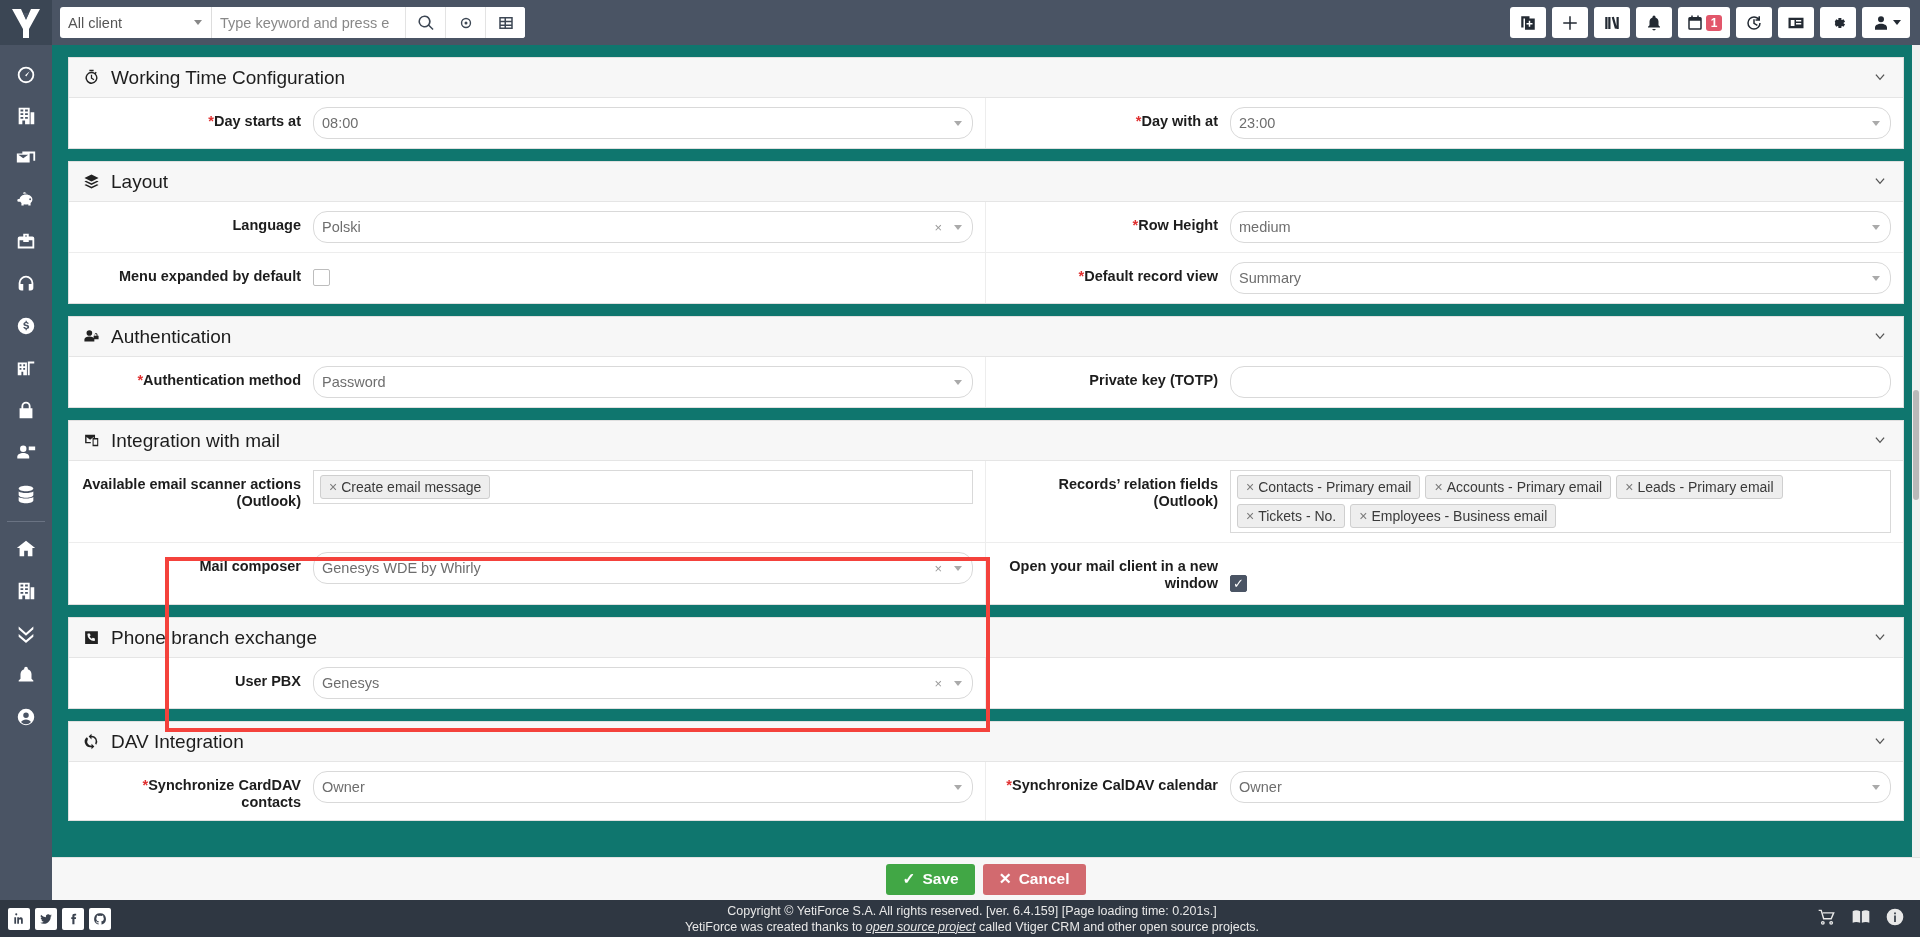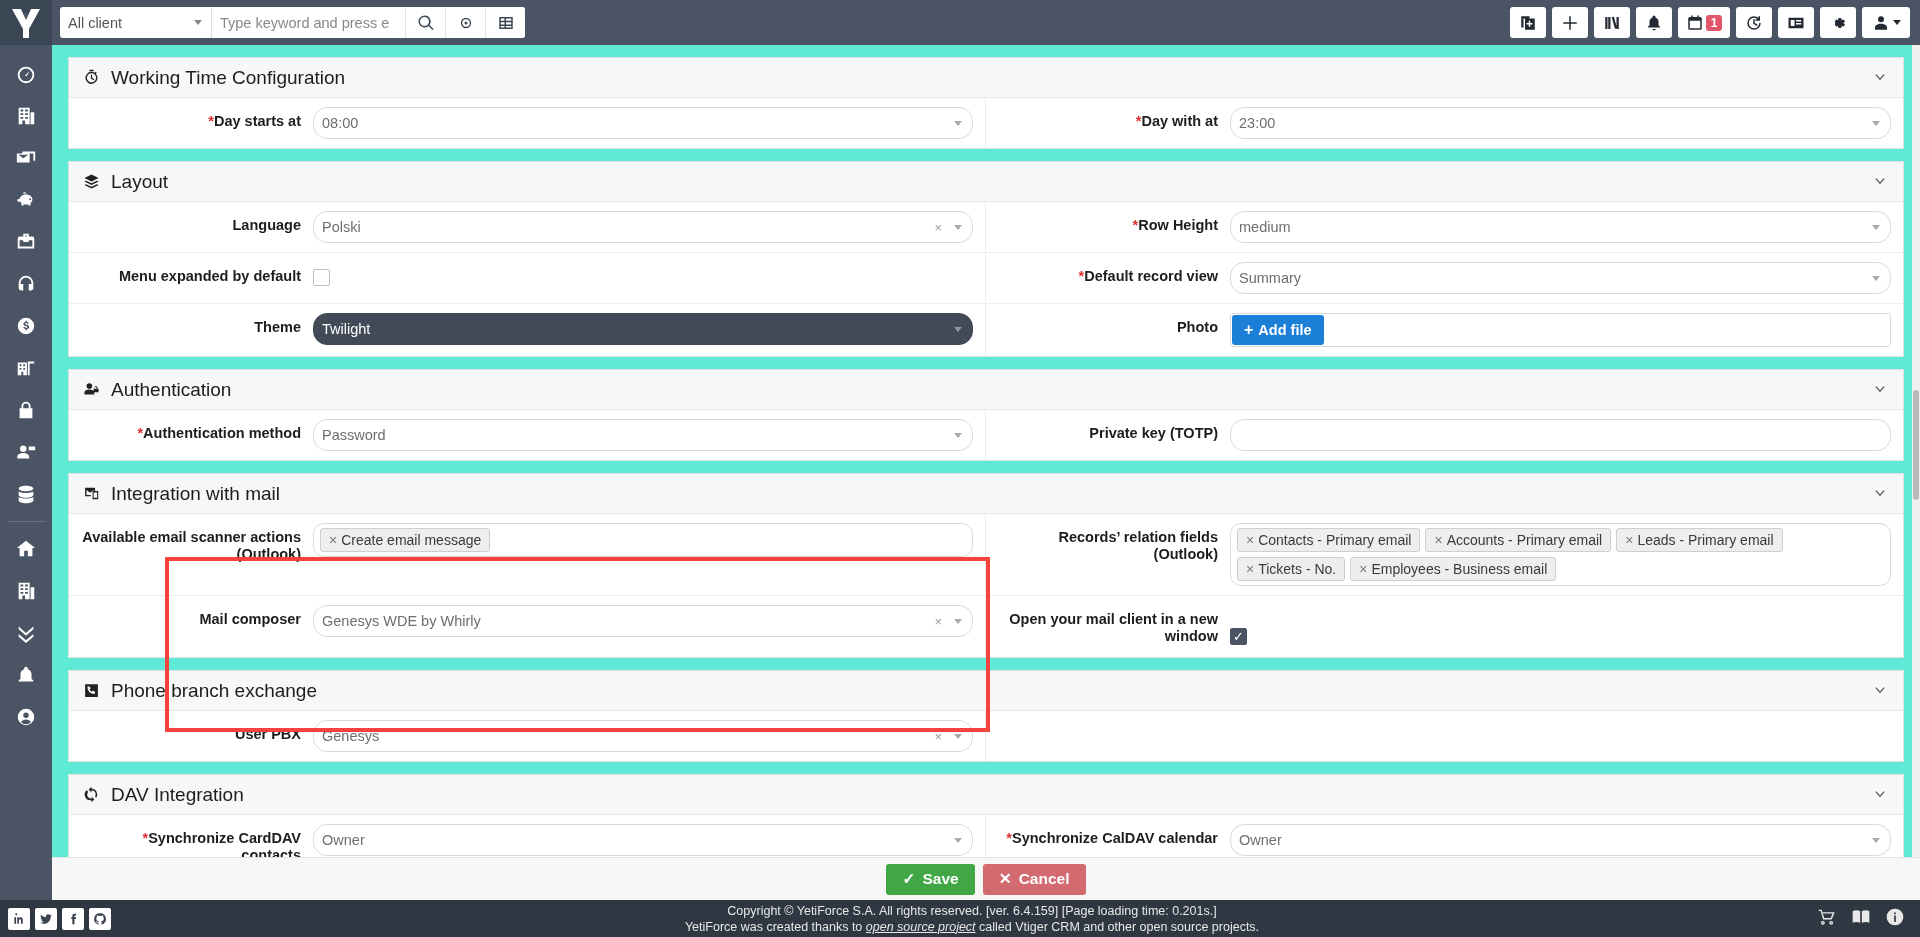--- a/index.html
+++ b/index.html
@@ -65,21 +65,21 @@
     background: #4a5464; display: flex; flex-direction: column;
     align-items: center; padding-top: 8px;
   }
   .sb-item { width: 52px; height: 42px; display: flex; align-items: center; justify-content: center; }
   .sb-item svg { width: 22px; height: 22px; fill: #fff; }
   .sb-div { width: 38px; height: 1px; background: #6a7383; margin: 6px 0; }
 
   
   .main {
     position: absolute; top: 45px; left: 52px; width: 1868px; height: 812px;
-    background: #5eead4; overflow: hidden;
+    background: #0f766e; overflow: hidden;
   }
   .panel { margin: 0 16px 12px 16px; border: 1px solid #e0e0e0; background: #fff; }
   .panel-head {
     height: 40px; background: #f7f7f7; border-bottom: 1px solid #e5e5e5;
     display: flex; align-items: center; padding: 0 14px; position: relative;
   }
   .panel-head .ph-icon { width: 20px; margin-right: 8px; display: flex; }
   .panel-head .ph-icon svg { width: 17px; height: 17px; fill: #222; }
   .panel-title { font-size: 19px; color: #1d1d1d; font-weight: 400; }
   .chev {
@@ -120,21 +120,21 @@
     width: 17px; height: 17px; border: 1px solid #bdbdbd; border-radius: 2px;
     background: #fff; margin-top: 7px;
   }
   .chkbox.on {
     background: #4a5464; border-color: #4a5464; color: #fff;
     display: flex; align-items: center; justify-content: center;
     font-size: 13px; line-height: 1;
   }
 
   .tagbox {
-    min-height: 32px; border: 1px solid #d9d9d9; border-radius: 11px;
+    min-height: 32px; border: 1px solid #d9d9d9; border-radius: 0;
     padding: 4px 6px; display: flex; flex-wrap: wrap; gap: 5px; background: #fff;
   }
   .tag {
     background: #eeeeee; border: 1px solid #cfcfcf; border-radius: 3px;
     padding: 2px 8px; font-size: 14px; color: #3a3a3a; line-height: 18px;
   }
   .tag .x { color: #7a7a7a; margin-right: 4px; }
 
   .addfile {
     background: #1b7fd8; color: #fff; border-radius: 3px; height: 30px;
@@ -446,42 +446,20 @@
         <div class="cell">
           <div class="flabel"><span class="req">*</span><span>Default record view</span></div>
           <div class="fctl">
             <div class="inp">
               <span class="val">Summary</span>
               <span class="dn"></span>
             </div>
           </div>
         </div>
       </div>
-      <div class="row">
-        <div class="cell l">
-          <div class="flabel">Theme</div>
-          <div class="fctl">
-            <div class="inp dark">
-              <span class="val">Twilight</span>
-              <span class="dn"></span>
-            </div>
-          </div>
-        </div>
-        <div class="cell">
-          <div class="flabel">Photo</div>
-          <div class="fctl">
-            <div class="photo-wrap">
-              <div class="addfile">
-                <span class="pl">+</span>
-                <span>Add file</span>
-              </div>
-            </div>
-          </div>
-        </div>
-      </div>
     </div>
   </div>
 
   <div class="panel">
     <div class="panel-head">
       <span class="ph-icon">
         <svg viewBox="0 0 24 24">
             <path d="M9 3a4 4 0 110 8 4 4 0 010-8zm0 9c3.6 0 7 1.8 7 4v3H2v-3c0-2.2 3.4-4 7-4zm9-5a2.5 2.5 0 012.5 2.5V11H22v5h-7v-5h1.5V9.5A2.5 2.5 0 0118 7zm0 1.4a1.1 1.1 0 00-1.1 1.1V11h2.2V9.5A1.1 1.1 0 0018 8.4z"></path>
           </svg>
       </span>

